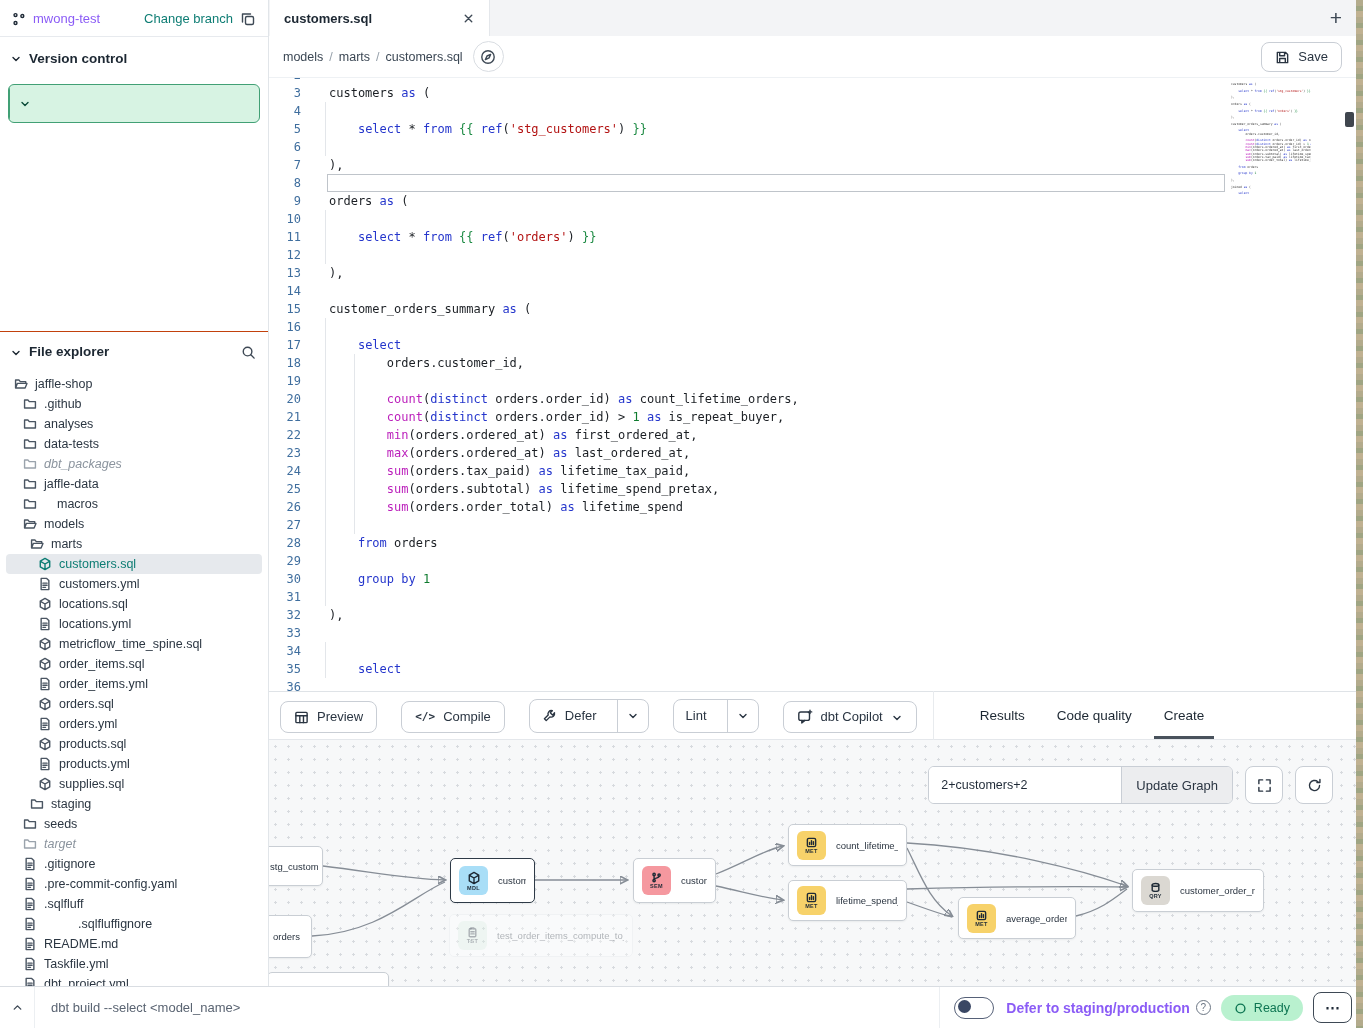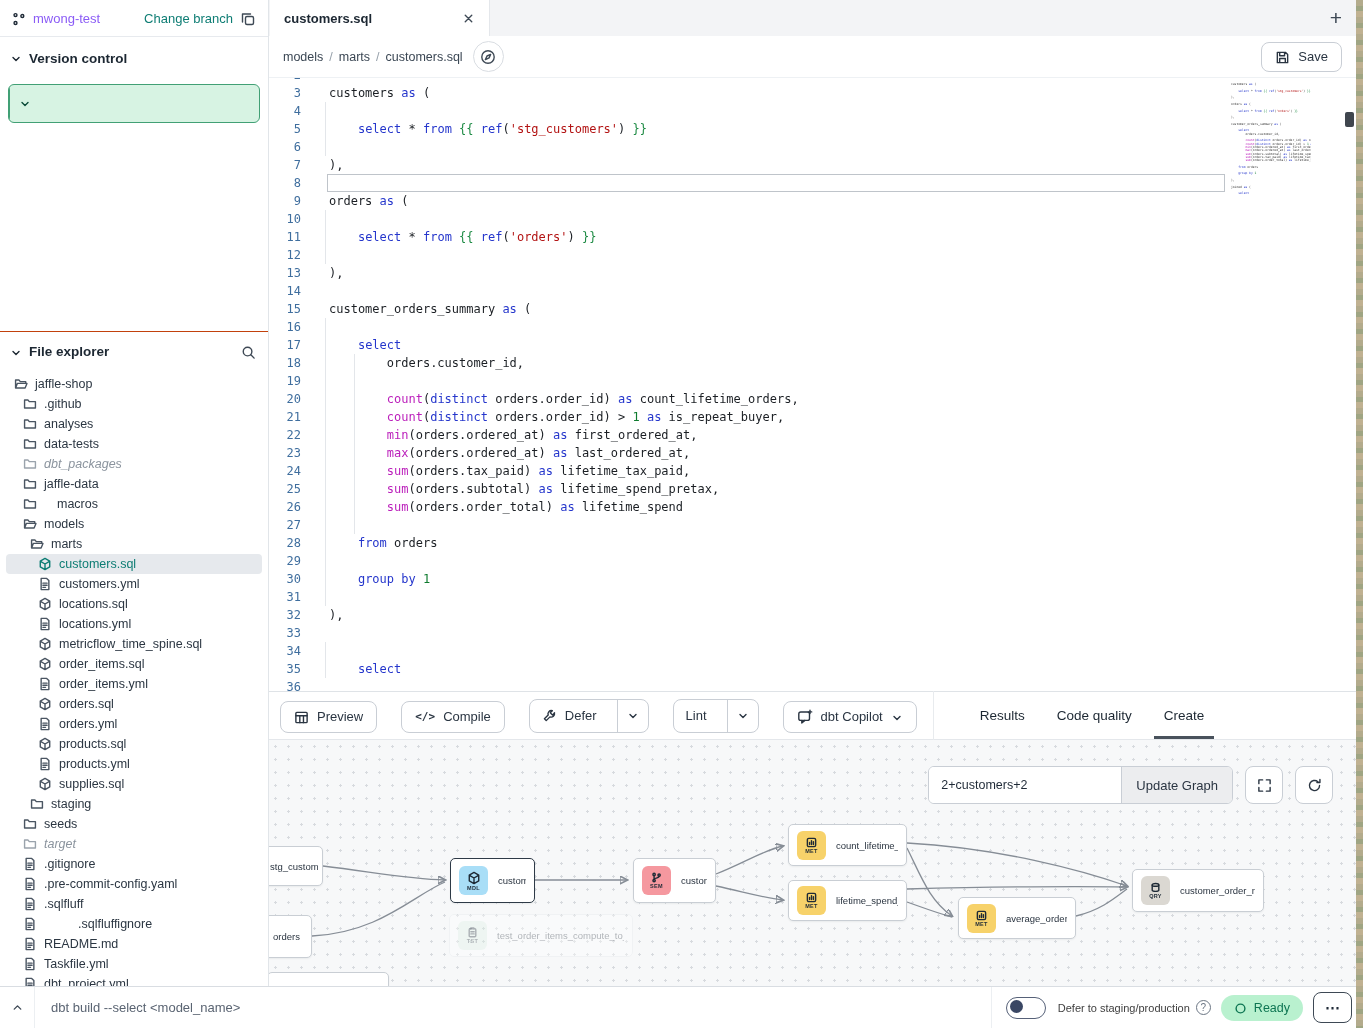--- a/index.html
+++ b/index.html
@@ -102,21 +102,21 @@
           justify-content:center;color:#2a3542;cursor:pointer;}
   
   .bottombar{position:absolute;left:0;top:986px;width:1356px;height:42px;background:#fff;border-top:1px solid #d9dde2;
              display:flex;align-items:center;box-sizing:border-box;}
   .bb-collapse{width:34px;display:flex;align-items:center;justify-content:center;color:#3e4955;cursor:pointer;}
   .bb-div{width:1px;height:42px;background:#eceff2;}
   .bb-cmd{flex:1;border:none;outline:none;padding:0 16px;font-size:13px;color:#6d28d9;font-family:"Liberation Sans",sans-serif;}
   .bb-cmd::placeholder{color:#5a6472;opacity:1;}
   .toggle{width:40px;height:22px;border:1.5px solid #566178;border-radius:12px;position:relative;margin:0 12px 0 14px;cursor:pointer;flex:0 0 auto;box-sizing:border-box;}
   .toggle .knob{position:absolute;left:3px;top:2.5px;width:13px;height:13px;border-radius:50%;background:#3a4764;}
-  .defer{font-size:11px;font-weight:400;color:#404040;white-space:nowrap;}
+  .defer{font-size:14px;font-weight:700;color:#8b5cf6;white-space:nowrap;}
   .help{width:15px;height:15px;border:1.2px solid #6b7684;border-radius:50%;color:#6b7684;font-size:10px;display:flex;
         align-items:center;justify-content:center;margin:0 10px 0 6px;cursor:pointer;flex:0 0 auto;box-sizing:border-box;}
   .ready{height:26px;border-radius:13px;background:var(--ready-bg,#b9f1cf);color:var(--ready-text,#0d7552);display:flex;
          align-items:center;gap:7px;padding:0 13px;font-size:12.5px;cursor:pointer;flex:0 0 auto;}
   .dots-btn{width:37px;height:29px;border:1px solid #3e4955;border-radius:8px;background:#fff;display:flex;align-items:center;
             justify-content:center;font-size:15px;font-weight:700;color:#1f2a37;margin:0 4px 0 10px;cursor:pointer;flex:0 0 auto;}
   .ic{display:inline-block;vertical-align:middle;}
   svg.ic *{vector-effect:non-scaling-stroke;}
 </style>
 </head>

